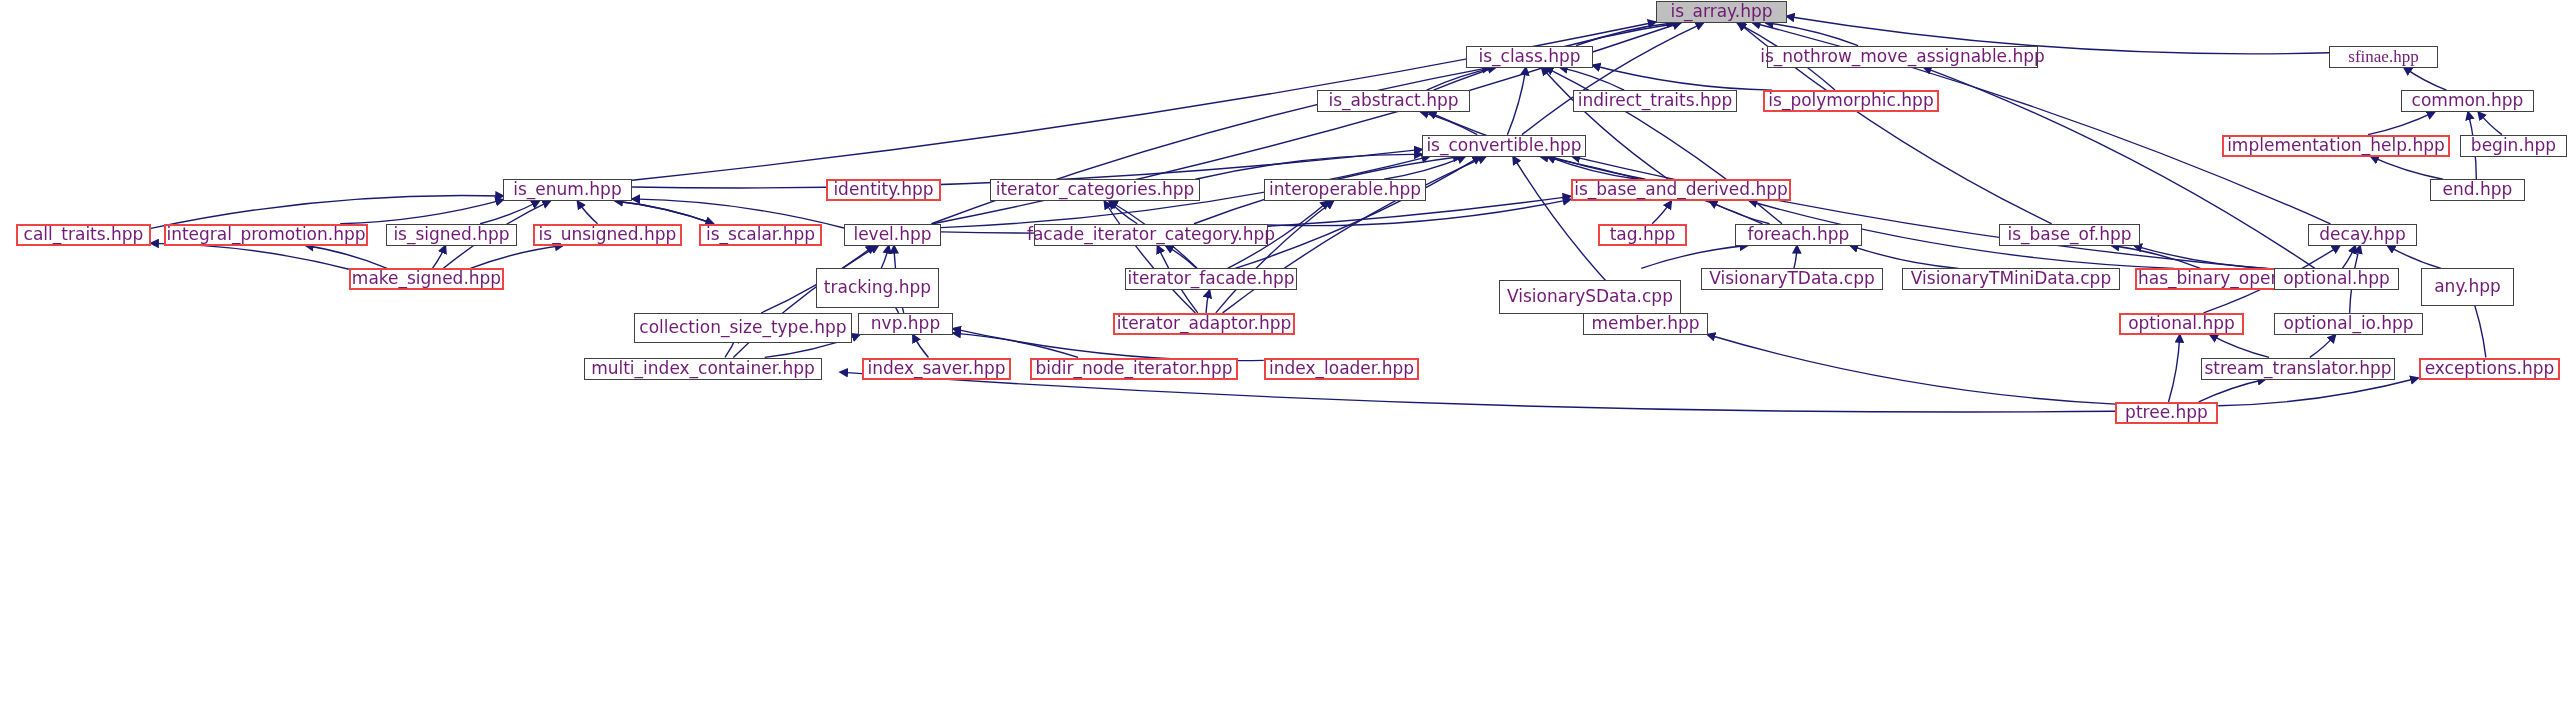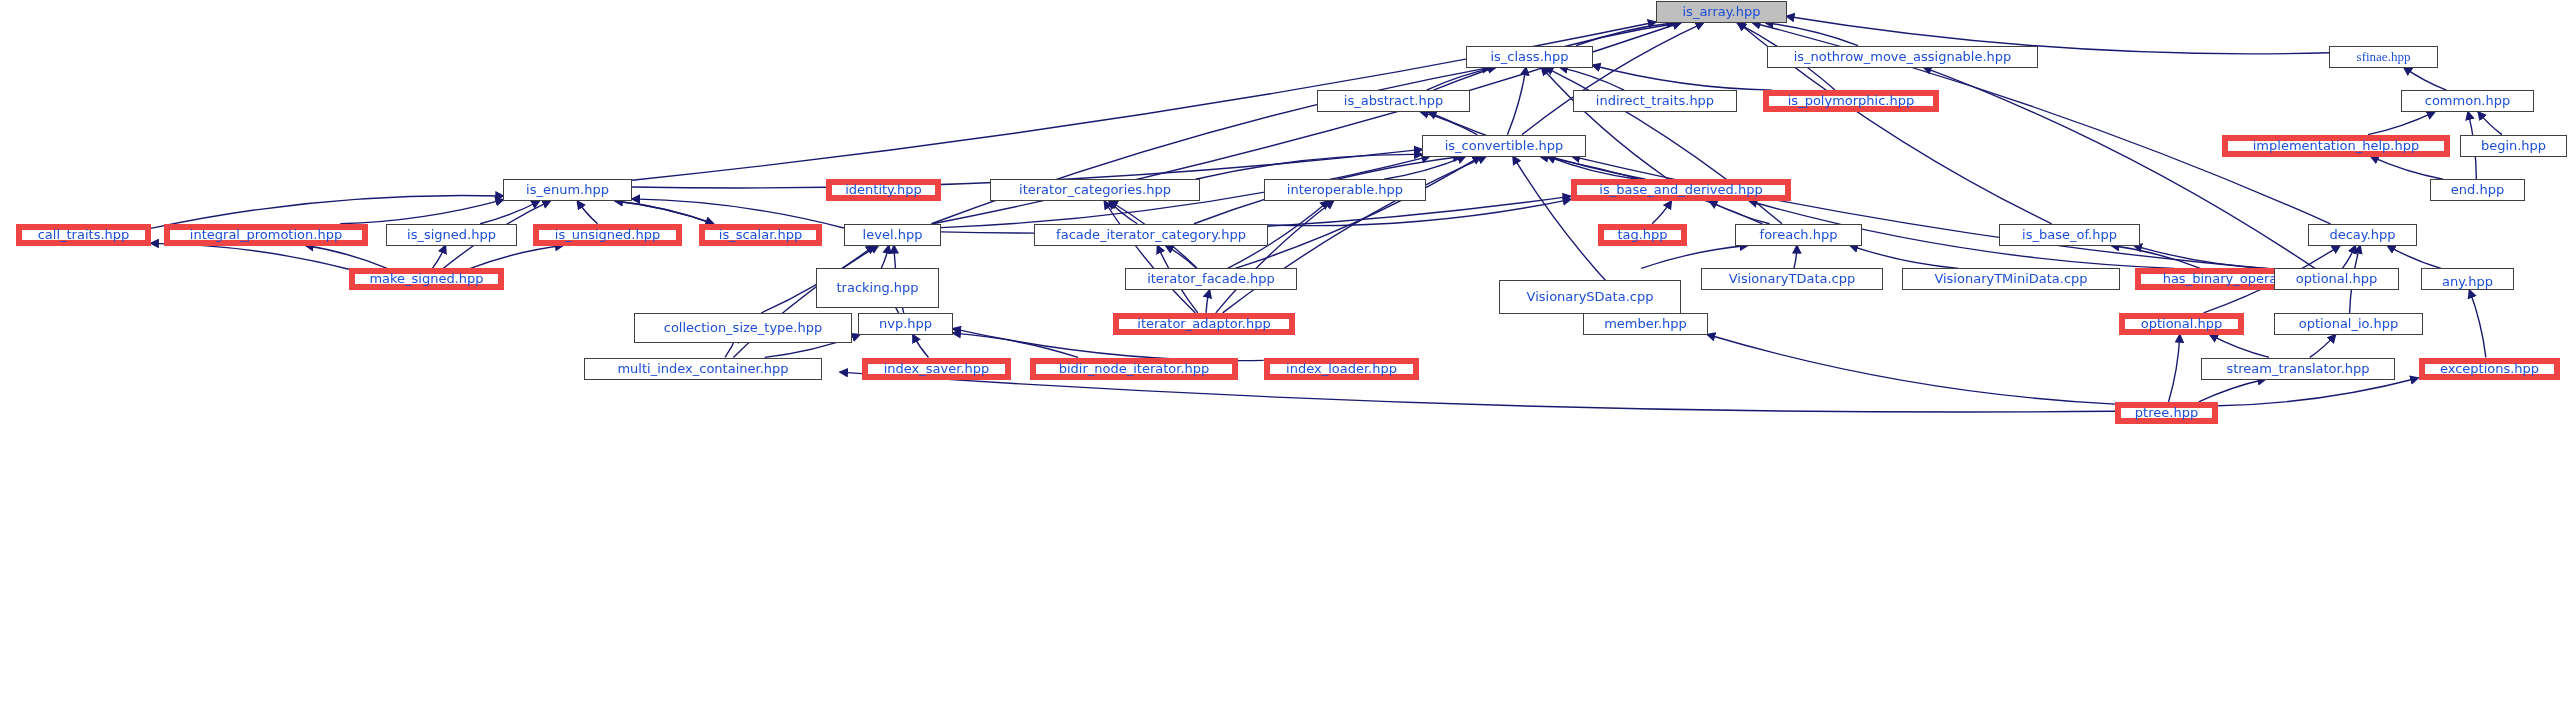--- a/index.html
+++ b/index.html
@@ -13,28 +13,28 @@
     overflow:hidden;
   }
   #edges{position:absolute;left:0;top:0;width:2576px;height:702px;pointer-events:none;}
   .node{
     position:absolute;
     box-sizing:border-box;
     display:flex;
     align-items:center;
     justify-content:center;
     white-space:nowrap;
-    font-size:13px;
+    font-size:17px;
     line-height:1;
-    color:#1d4ed8;
+    color:#701a75;
     background:#ffffff;
     border:1px solid #404040;
     letter-spacing:0px;
   }
-  .node.red{border:6px solid #ef4444;}
+  .node.red{border:2px solid #ef4444;}
   .node.root{background:#bfbfbf;border:1px solid #404040;}
   .node span{display:block;transform:translateY(-1px);}
 </style>
 </head>
 <body>
 
 <div id="canvas">
   <svg id="edges" viewBox="0 0 2601 709">
     <defs>
       <marker id="arrow" viewBox="0 0 12 12" refX="10" refY="6" markerWidth="7" markerHeight="7" orient="auto-start-reverse">
@@ -231,21 +231,21 @@
       </div>
       <div class="node" style="left: 1902px; top: 268px; width: 218px; height: 22px;">
         <span>VisionaryTMiniData.cpp</span>
       </div>
       <div class="node red" style="left: 2135px; top: 268px; width: 216px; height: 22px;">
         <span>has_binary_operator.hpp</span>
       </div>
       <div class="node" style="left: 2274px; top: 268px; width: 125px; height: 22px;">
         <span>optional.hpp</span>
       </div>
-      <div class="node" style="left: 2421px; top: 268px; width: 93px; height: 22px; align-items: flex-end;">
+      <div class="node" style="left: 2421px; top: 268px; width: 93px; height: 38px;">
         <span>any.hpp</span>
       </div>
       <div class="node" style="left: 634px; top: 313px; width: 218px; height: 30px;">
         <span>collection_size_type.hpp</span>
       </div>
       <div class="node" style="left: 858px; top: 313px; width: 95px; height: 22px;">
         <span>nvp.hpp</span>
       </div>
       <div class="node red" style="left: 1113px; top: 313px; width: 182px; height: 22px;">
         <span>iterator_adaptor.hpp</span>

